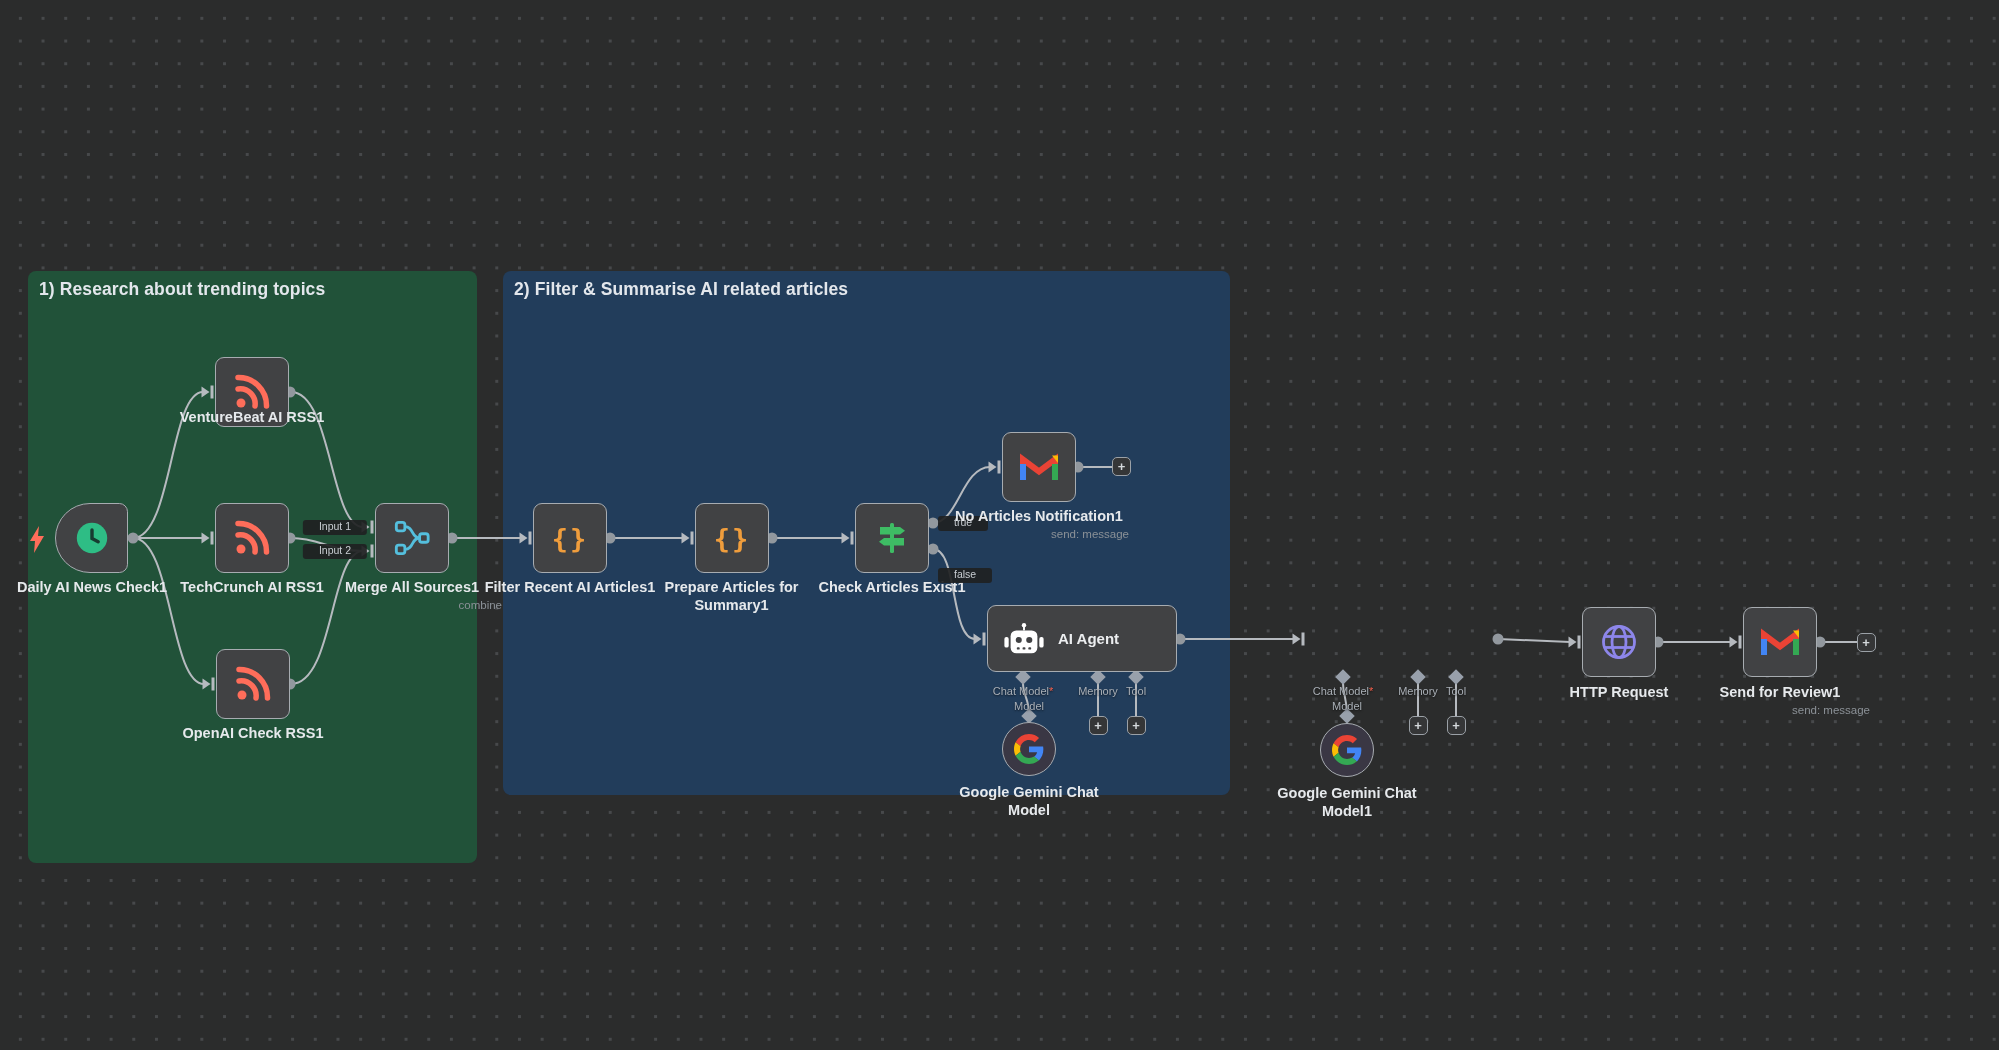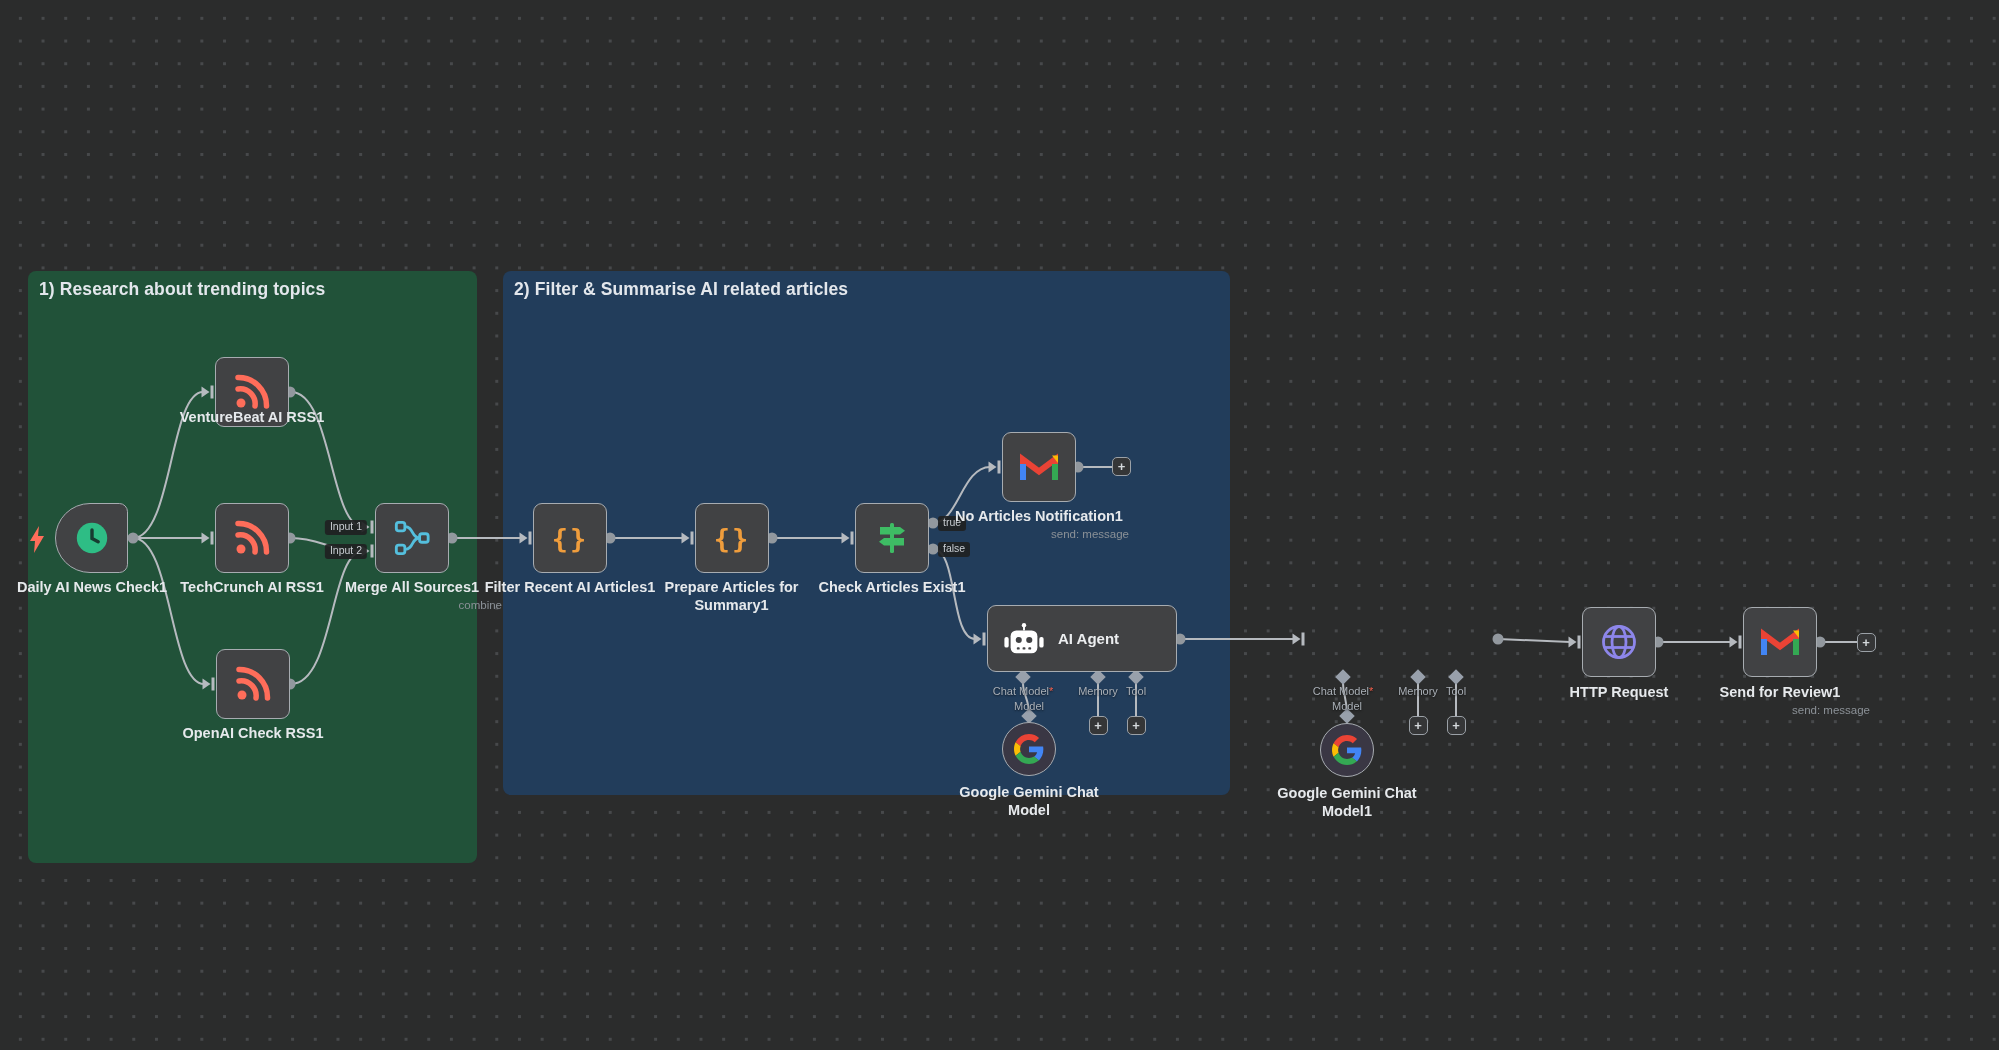--- a/index.html
+++ b/index.html
@@ -20,21 +20,21 @@
   .subcircle{position:absolute;z-index:3;width:54px;height:54px;border-radius:50%;
     background:#3a3744;border:1.6px solid #a7acb1;box-sizing:border-box;
     display:flex;align-items:center;justify-content:center;cursor:pointer;}
   .nlabel{position:absolute;z-index:4;width:180px;text-align:center;color:#e6e9ec;
     font-size:14.5px;font-weight:600;line-height:1.25;pointer-events:none;}
   .nsub{font-size:11.5px;font-weight:400;color:#8b9197;margin-top:2px;text-align:right;}
   .portlabel{position:absolute;z-index:4;width:110px;text-align:center;font-size:11px;
     color:#a9afb6;text-shadow:0 1px 2px rgba(0,0,0,.6);pointer-events:none;}
   .req{color:#f4604c;}
   .pill{position:absolute;z-index:4;background:rgba(32,33,34,.92);color:#c8cdd2;font-size:10.5px;
-    padding:1px 5px 2px;border-radius:3px;line-height:1.1;pointer-events:none;white-space:nowrap;}
+    padding:1px 16px 2px;border-radius:3px;line-height:1.1;pointer-events:none;white-space:nowrap;}
   .pill.tr{transform:translateX(-100%);}
   .plusbtn{position:absolute;z-index:4;width:19px;height:19px;border-radius:5px;background:#353637;
     border:1.6px solid #9ba1a7;box-sizing:border-box;color:#d4d8db;display:flex;align-items:center;
     justify-content:center;font-size:13px;font-weight:700;line-height:1;cursor:pointer;}
   .codeglyph{color:#f09d3c;font-size:27px;font-weight:700;letter-spacing:2px;
     font-family:"DejaVu Sans Mono",monospace;}
 </style>
 </head>
 <body>
 
@@ -217,21 +217,21 @@
 
   <div class="node std" style="left:855px;top:503px">
     <svg width="36" height="36" viewBox="0 0 36 36">
       <rect x="16" y="3" width="4" height="30" rx="1.5" fill="#3ebc64"></rect>
       <polygon points="6,7 26,7 31,10.8 26,14.5 6,14.5" fill="#3ebc64"></polygon>
       <polygon points="30,18 10,18 5,21.8 10,25.5 30,25.5" fill="#3ebc64"></polygon>
     </svg>
   </div>
   <div class="nlabel" style="left:802px;top:578px">Check Articles Exist1</div>
   <div class="pill" style="left:938px;top:516px">true</div>
-  <div class="pill" style="left:938px;top:542px">false</div>
+  <div class="pill" style="left:938px;top:568px">false</div>
 
   <div class="node std" style="left:1002px;top:432px">
     <svg width="40" height="33" viewBox="0 0 40 33">
       <path d="M4 29 V8.5 L20 20.5 L36 8.5 V29" stroke="#EA4335" stroke-width="6" fill="none"></path>
       <polygon points="33,4.5 39,4.5 39,12" fill="#FBBC04"></polygon>
       <rect x="1" y="13" width="6" height="16" fill="#4285F4"></rect>
       <rect x="33" y="13" width="6" height="16" fill="#34A853"></rect>
     </svg>
   </div>
   <div class="nlabel" style="left:949px;top:507px">

